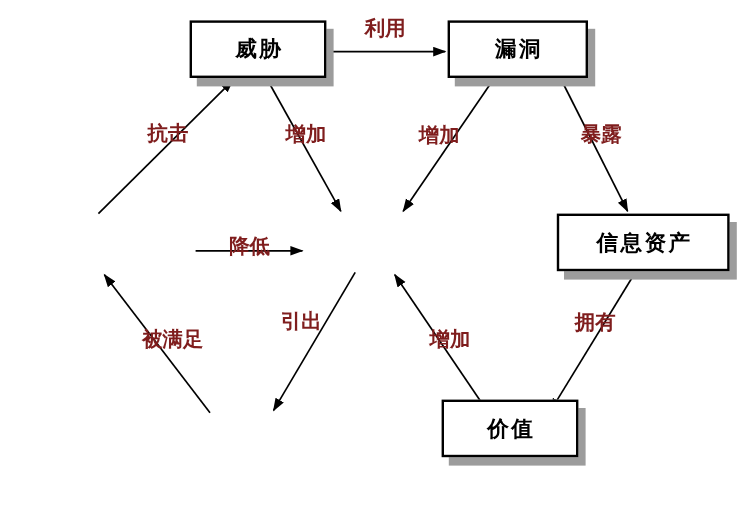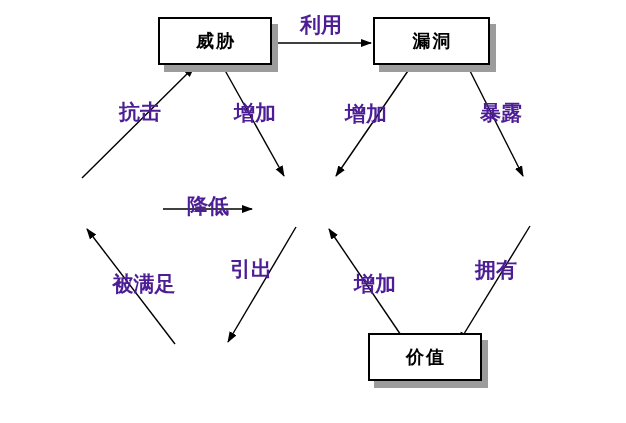--- a/index.html
+++ b/index.html
@@ -38,23 +38,23 @@
     font-weight: bold;
     color: #000000;
     letter-spacing: 2px;
     white-space: nowrap;
     line-height: 1;
     text-indent: 2px; 
   }
   .edge-label {
     position: absolute;
     transform: translate(-50%, -50%);
-    font-size: 21px;
+    font-size: 17px;
     font-weight: bold;
-    color: #4c1d95;
+    color: #7f1d1d;
     white-space: nowrap;
     line-height: 1;
     z-index: 3;
   }
   
   .node-threat        { left: 158px; top:  17px; width: 114px; height: 48px; }
   .node-vulnerability { left: 373px; top:  17px; width: 117px; height: 48px; }
   .node-safeguards    { left:  13px; top: 178px; width: 150px; height: 49px; }
   .node-risk          { left: 254px; top: 178px; width: 115px; height: 49px; }
   .node-assets        { left: 464px; top: 178px; width: 144px; height: 48px; }
@@ -104,20 +104,23 @@
 
     <line x1="530" y1="226" x2="459" y2="342" stroke="#000000" stroke-width="1.4" marker-end="url(#arrow)"></line>
   </svg>
 
   <div class="node node-threat">
     <span class="label">威胁</span>
   </div>
   <div class="node node-vulnerability">
     <span class="label">漏洞</span>
   </div>
+  <div class="node node-assets">
+    <span class="label">信息资产</span>
+  </div>
   <div class="node node-value">
     <span class="label">价值</span>
   </div>
 
   <div class="edge-label lbl-exploit">利用</div>
   <div class="edge-label lbl-resist">抗击</div>
   <div class="edge-label lbl-increase-threat">增加</div>
   <div class="edge-label lbl-increase-vuln">增加</div>
   <div class="edge-label lbl-expose">暴露</div>
   <div class="edge-label lbl-reduce">降低</div>

